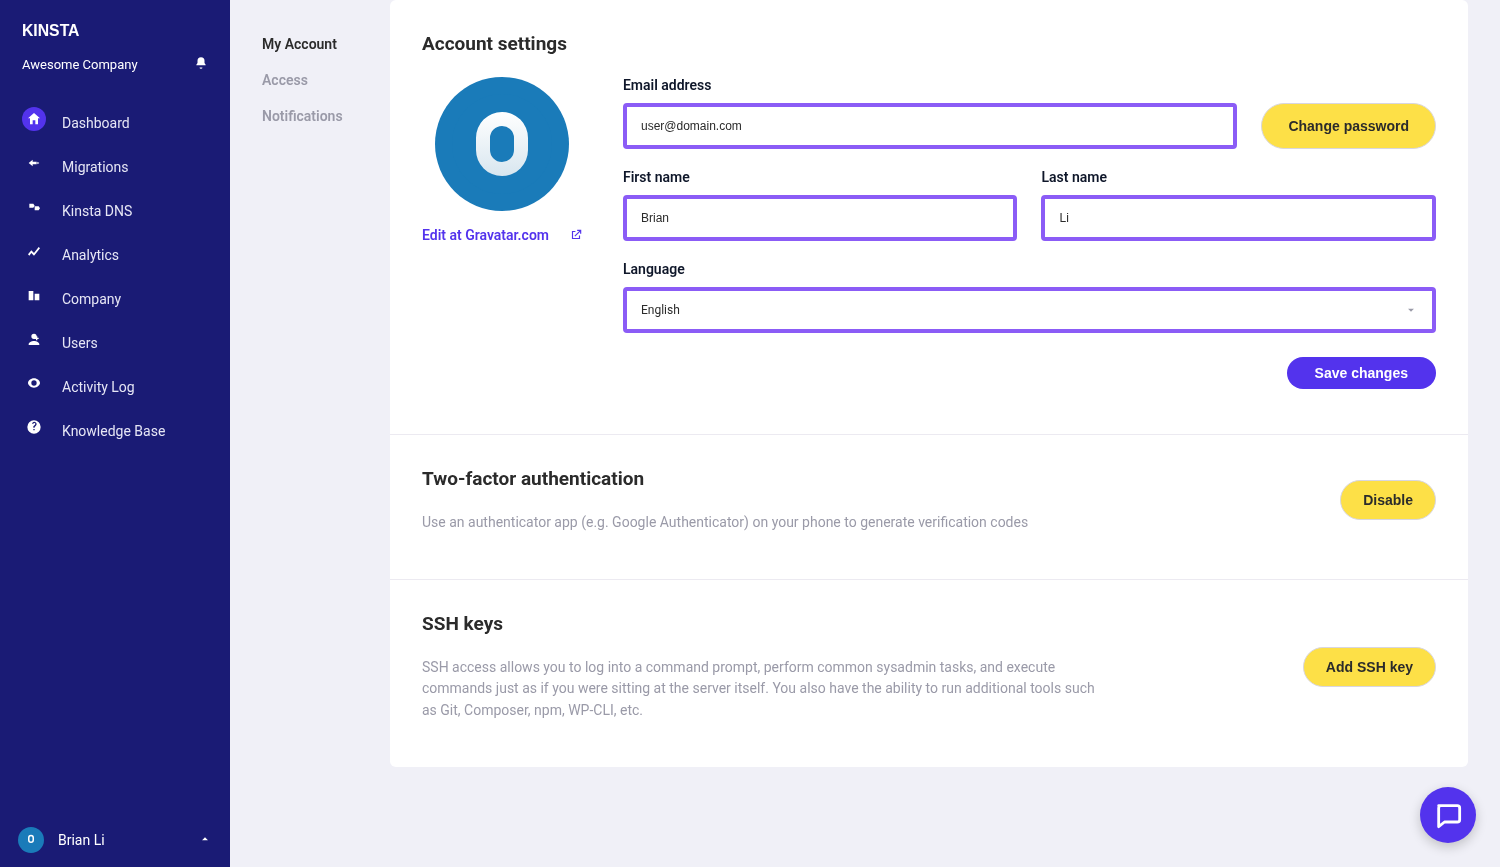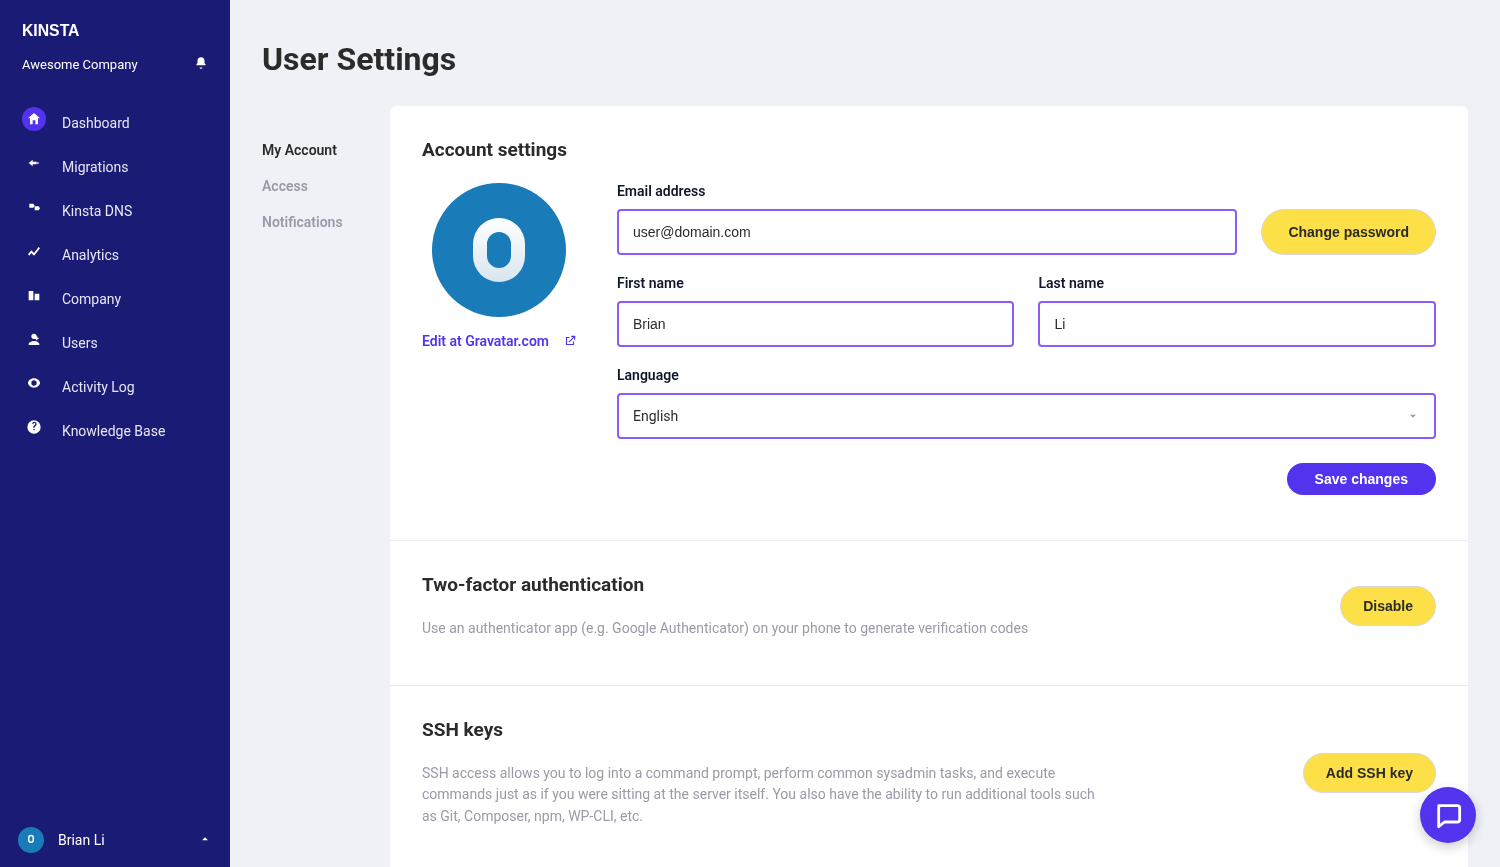--- a/index.html
+++ b/index.html
@@ -32,27 +32,27 @@
 
 .card { flex: 1; background: #fff; border-radius: 6px; }
 .card-section { padding: 32px 32px 45px 32px; border-bottom: 1px solid #eceaf1; }
 .card-section:last-child { border-bottom: none; }
 .section-title { font-size: 19px; font-weight: 700; color: #2b2b2b; margin-bottom: 22px; }
 .section-desc { font-size: 14px; color: #9a9aa8; line-height: 1.55; max-width: 680px; }
 
 .account-grid { display: flex; gap: 40px; }
 .avatar-col { display: flex; flex-direction: column; align-items: center; }
 .avatar-big { width: 134px; height: 134px; border-radius: 50%; background: #1a7bb9; display:flex; align-items:center; justify-content:center; margin-bottom: 16px; }
-.gravatar-link { font-size: 14px; font-weight: 600; color: #5333ed; display:flex; align-items:center; gap:14px; cursor:pointer; }
+.gravatar-link { font-size: 14px; font-weight: 600; color: #5333ed; display:flex; align-items:center; gap:20px; cursor:pointer; }
 
 .form-col { flex: 1; }
 .field-row { display: flex; gap: 24px; margin-bottom: 20px; }
 .field { flex: 1; display: flex; flex-direction: column; }
 .field-label { font-size: 14px; font-weight: 600; color: #0f172a; margin-bottom: 10px; }
-.text-input, .select-input { height: 46px; border: 2px solid #8b5cf6; border-radius: 4px; padding: 0 14px; font-size: 14px; color: #2b2b2b; background:#fff; }
+.text-input, .select-input { height: 46px; border: 4px solid #8b5cf6; border-radius: 4px; padding: 0 14px; font-size: 12px; color: #2b2b2b; background:#fff; }
 .select-input { display:flex; align-items:center; justify-content:space-between; cursor:pointer; }
 
 .btn-outline { height: 46px; padding: 0 26px; border: 1px solid #d8d6e0; border-radius: 23px; background: #fde047; font-size: 14px; font-weight: 600; color: #2b2b2b; cursor:pointer; white-space:nowrap; }
 .btn-outline.small { height: 40px; padding: 0 22px; border-radius: 20px; }
 .btn-primary { height: 32px; padding: 0 28px; border: none; border-radius: 23px; background: #5333ed; color: #fff; font-size: 14px; font-weight: 600; cursor:pointer; }
 .first-row-wrap { display:flex; gap:24px; align-items:flex-end; }
 .email-group { flex:1; }
 
 .tfa-row { display:flex; justify-content:space-between; align-items:center; }
 
@@ -160,21 +160,20 @@
       <span>Brian Li</span>
       <span class="chevron-up">
         <svg viewBox="0 0 24 24" width="14" height="14" fill="#fff">
             <path d="M7 14l5-5 5 5z"></path>
           </svg>
       </span>
     </div>
   </aside>
 
   <main class="main">
-    <h1 class="page-title">User Settings</h1>
     <div class="content-row">
       <div class="sub-nav">
         <div class="sub-nav-item active">My Account</div>
         <div class="sub-nav-item">Access</div>
         <div class="sub-nav-item">Notifications</div>
       </div>
 
       <div class="card">
 
         <section class="card-section">

